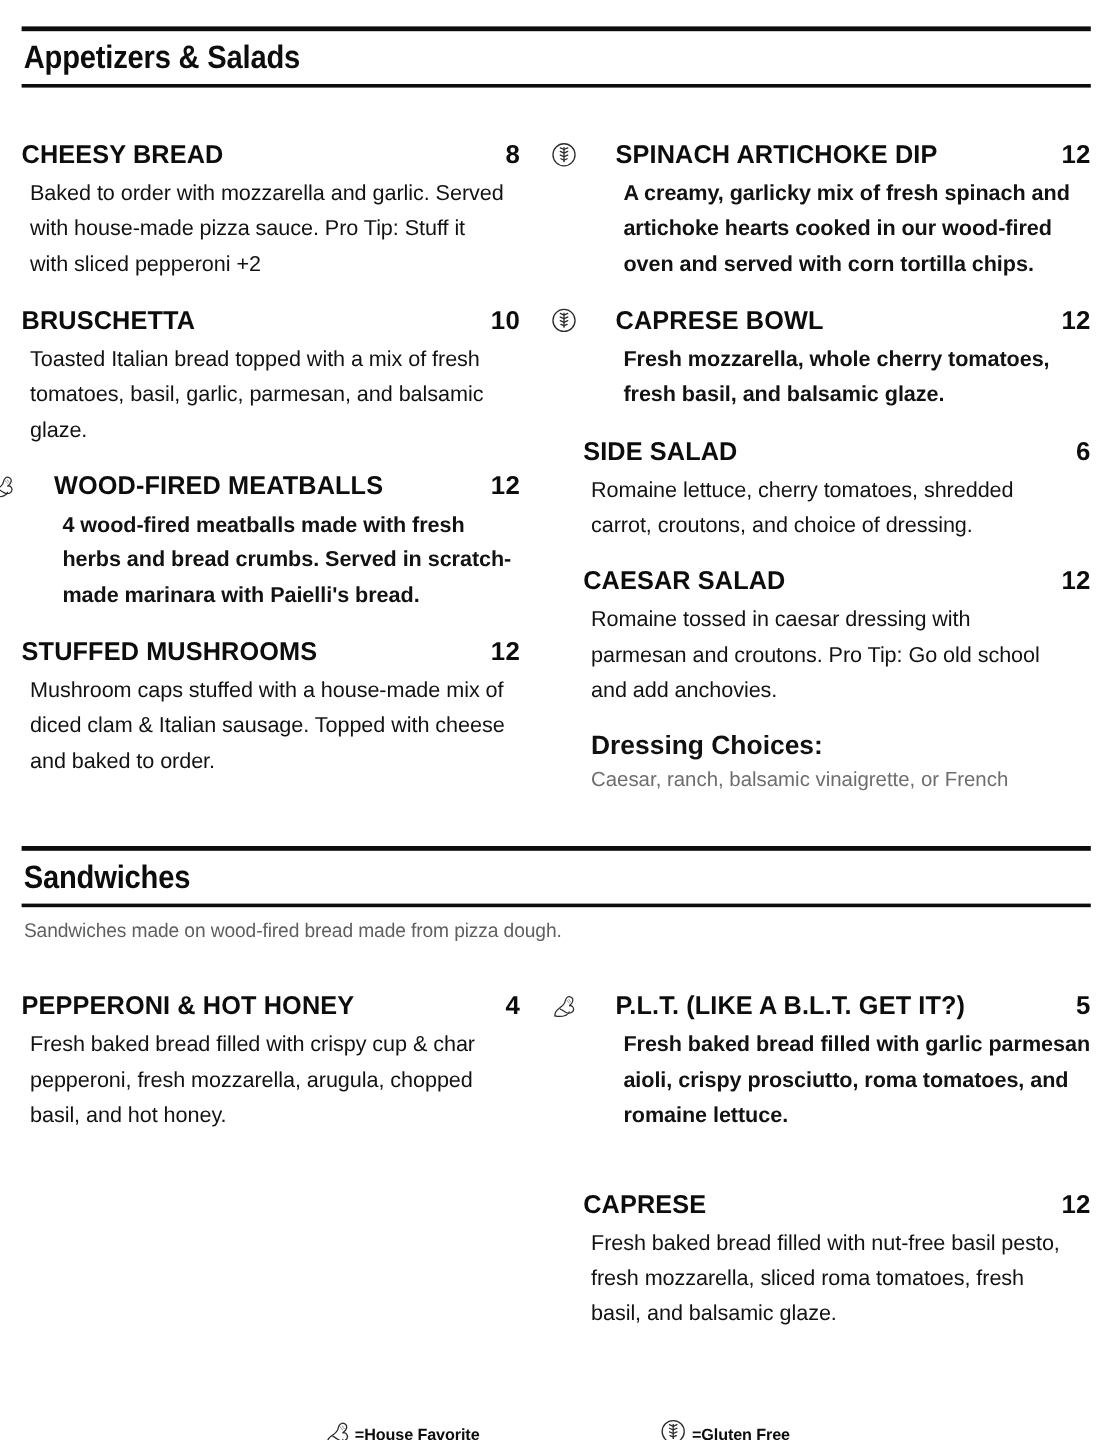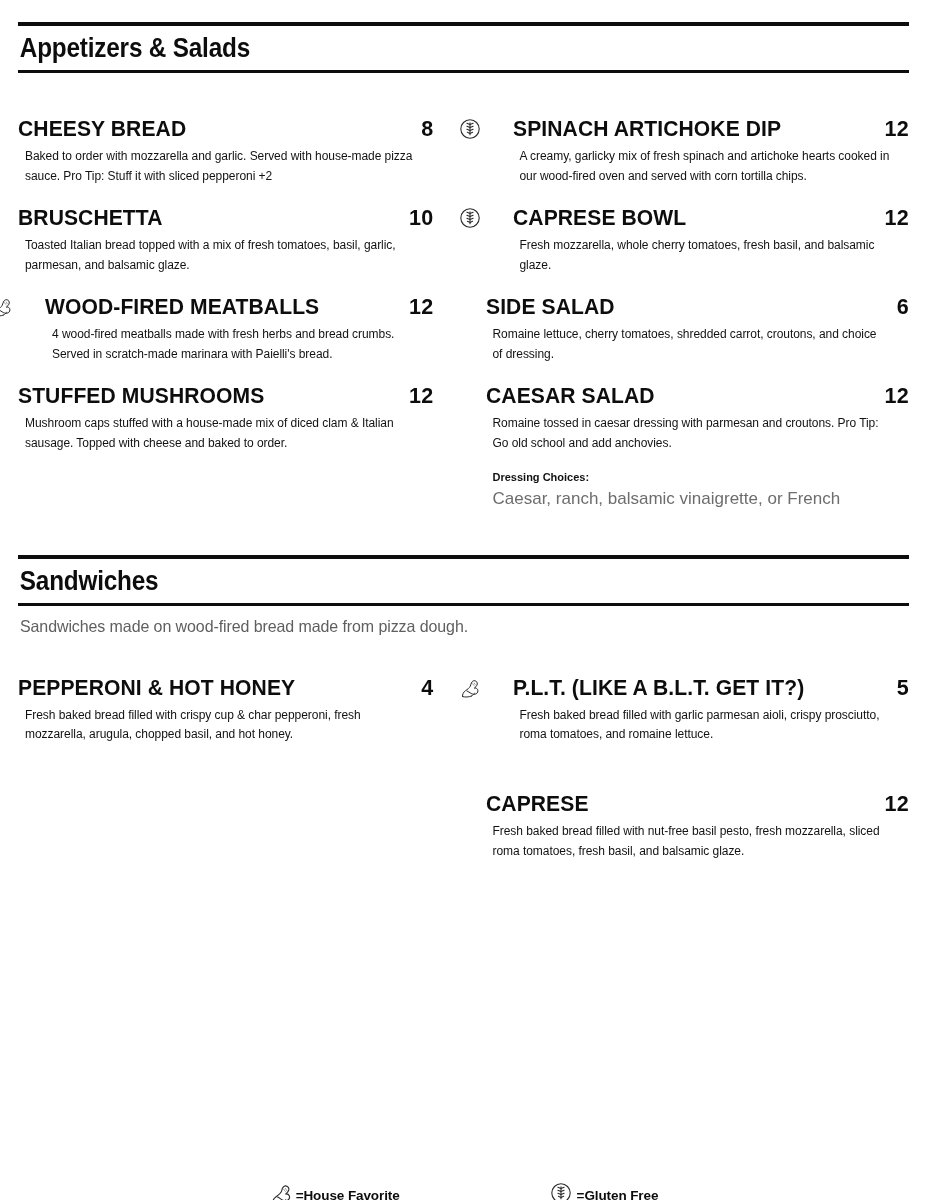--- a/index.html
+++ b/index.html
@@ -68,48 +68,48 @@
   }
   .dotfill { flex: 1 1 auto; min-width: 6px; }
   .item-price {
     font-size: 21.5px;
     font-weight: 600;
     color: #0d0d0d;
     letter-spacing: 0.3px;
   }
 
   .item-desc {
-    font-size: 12px;
+    font-size: 18px;
     line-height: 1.63;
     color: #121212;
     padding-left: 7px;
     margin-top: 5px;
     letter-spacing: -0.05px;
     max-width: 404px;
   }
   .item-desc b { font-weight: 700; }
 
   
   .icon-slot {
     position: absolute;
     left: -27px;
     top: 1px;
     width: 24px;
     height: 24px;
   }
   .item.has-icon .item-head { padding-left: 0; }
   .item.has-icon { padding-left: 27px; }
-  .item.has-icon .item-desc { padding-left: 7px; }
+  .item.has-icon .item-desc { padding-left: 7px; font-weight: bold; }
 
   svg { display: block; }
 
   
   .sub-block { margin-top: 18px; padding-left: 7px; }
   .sub-title {
-    font-size: 11px;
+    font-size: 22px;
     font-weight: 600;
     color: #111111;
     margin-bottom: 2px;
   }
   .sub-list {
     font-size: 17px;
     line-height: 1.6;
     color: #6d6d6d;
     font-weight: 300;
   }

